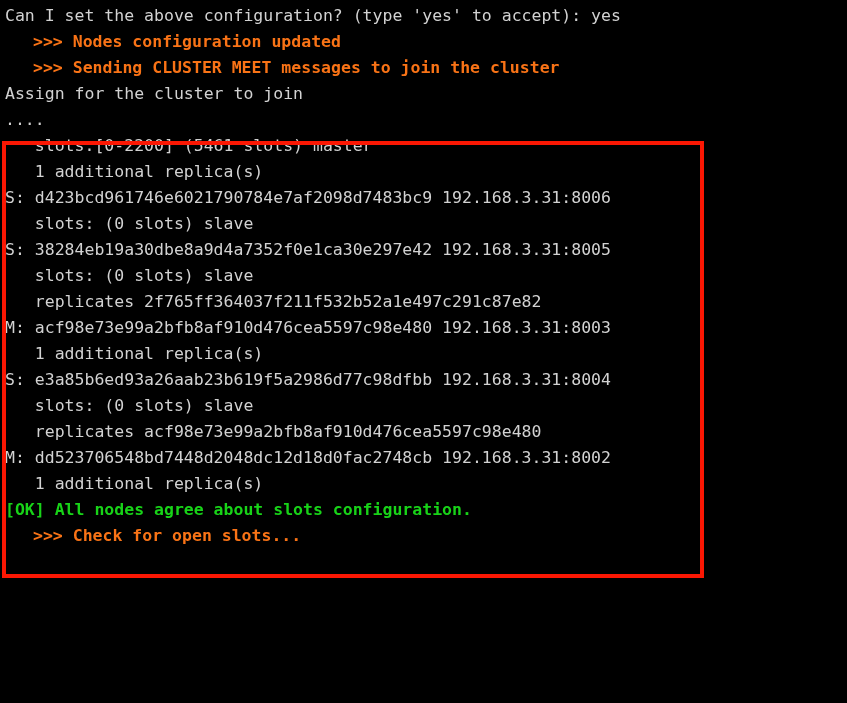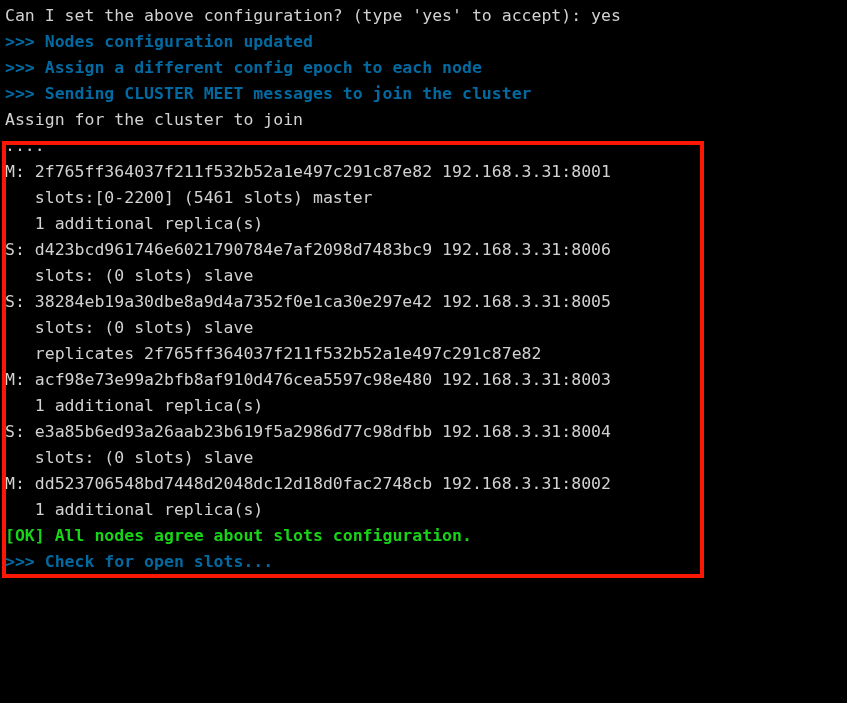--- a/index.html
+++ b/index.html
@@ -29,21 +29,21 @@
     line-height: 26px;
     font-size: 16.5px;
     letter-spacing: 0px;
     white-space: pre;
     padding-left: 5px;
     color: #cfcfcf;
   }
 
   
   .c-plain   { color: #d2d2d2; font-weight: normal; }
-  .c-white   { color: #0369a1; font-weight: bold; }
+  .c-white   { color: #f97316; font-weight: bold; margin-left: 28px; }
   .c-green   { color: #18d318; font-weight: bold; margin-top: 22px; }
 
   
   #highlight-box {
     position: absolute;
     left: 2px;
     top: 141px;
     width: 702px;
     height: 437px;
     border: 4px solid #fb1703;
@@ -52,36 +52,35 @@
   }
 </style>
 </head>
 <body>
 
 <div id="terminal">
 
   <div id="terminal-output">
       <div class="term-line"><span class="c-plain">Can I set the above configuration? (type 'yes' to accept): yes</span></div>
       <div class="term-line"><span class="c-white">&gt;&gt;&gt; Nodes configuration updated</span></div>
-      <div class="term-line"><span class="c-white">&gt;&gt;&gt; Assign a different config epoch to each node</span></div>
       <div class="term-line"><span class="c-white">&gt;&gt;&gt; Sending CLUSTER MEET messages to join the cluster</span></div>
       <div class="term-line"><span class="c-plain">Assign for the cluster to join</span></div>
       <div class="term-line"><span class="c-plain">....</span></div>
-      <div class="term-line"><span class="c-plain">M: 2f765ff364037f211f532b52a1e497c291c87e82 192.168.3.31:8001</span></div>
       <div class="term-line"><span class="c-plain">   slots:[0-2200] (5461 slots) master</span></div>
       <div class="term-line"><span class="c-plain">   1 additional replica(s)</span></div>
       <div class="term-line"><span class="c-plain">S: d423bcd961746e6021790784e7af2098d7483bc9 192.168.3.31:8006</span></div>
       <div class="term-line"><span class="c-plain">   slots: (0 slots) slave</span></div>
       <div class="term-line"><span class="c-plain">S: 38284eb19a30dbe8a9d4a7352f0e1ca30e297e42 192.168.3.31:8005</span></div>
       <div class="term-line"><span class="c-plain">   slots: (0 slots) slave</span></div>
       <div class="term-line"><span class="c-plain">   replicates 2f765ff364037f211f532b52a1e497c291c87e82</span></div>
       <div class="term-line"><span class="c-plain">M: acf98e73e99a2bfb8af910d476cea5597c98e480 192.168.3.31:8003</span></div>
       <div class="term-line"><span class="c-plain">   1 additional replica(s)</span></div>
       <div class="term-line"><span class="c-plain">S: e3a85b6ed93a26aab23b619f5a2986d77c98dfbb 192.168.3.31:8004</span></div>
       <div class="term-line"><span class="c-plain">   slots: (0 slots) slave</span></div>
+      <div class="term-line"><span class="c-plain">   replicates acf98e73e99a2bfb8af910d476cea5597c98e480</span></div>
       <div class="term-line"><span class="c-plain">M: dd523706548bd7448d2048dc12d18d0fac2748cb 192.168.3.31:8002</span></div>
       <div class="term-line"><span class="c-plain">   1 additional replica(s)</span></div>
       <div class="term-line"><span class="c-green">[OK] All nodes agree about slots configuration.</span></div>
       <div class="term-line"><span class="c-white">&gt;&gt;&gt; Check for open slots...</span></div>
     </div>
 
   <div id="highlight-box"></div>
 
 </div>
 

